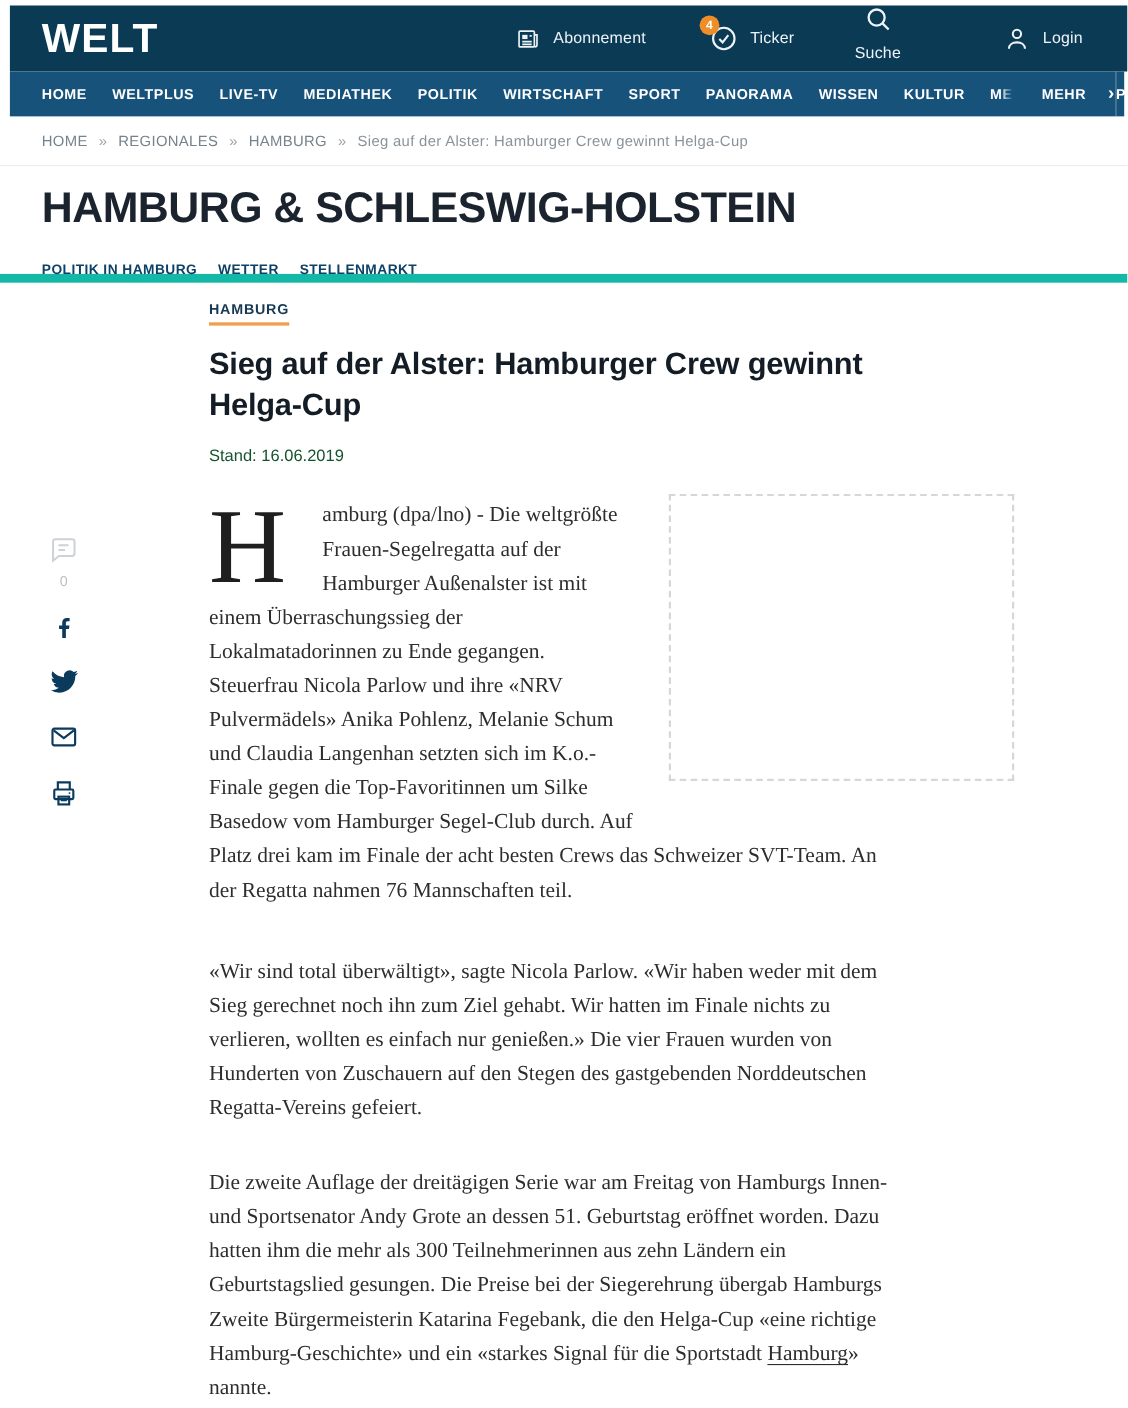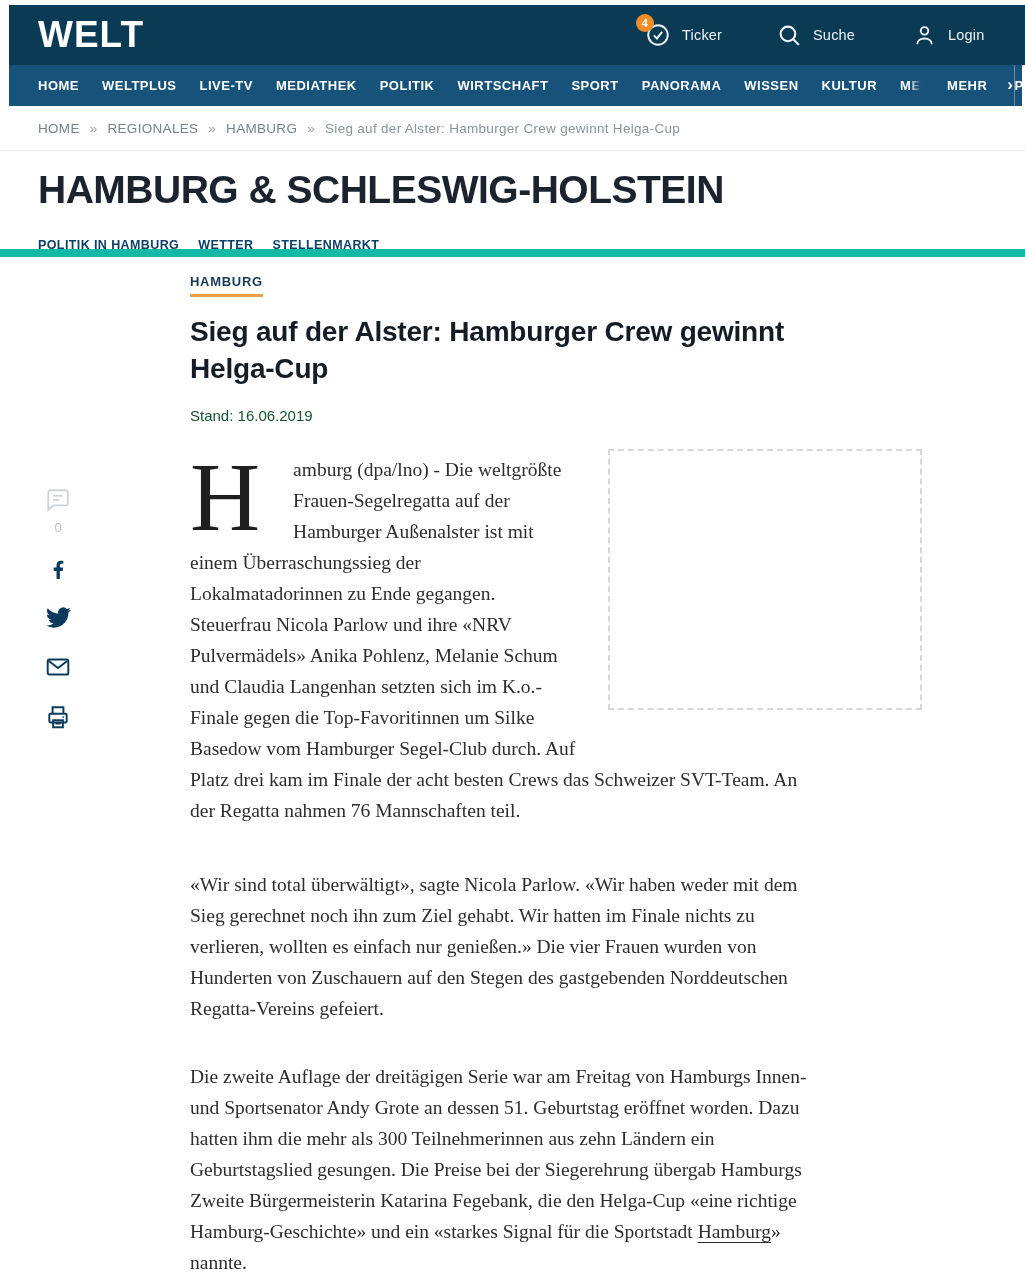--- a/index.html
+++ b/index.html
@@ -22,21 +22,21 @@
     cursor:pointer;
   }
   .tm-item {
     position:absolute; top:0; height:60px;
     display:flex; align-items:center; gap:11px;
     font-size:14.5px; letter-spacing:.2px; cursor:pointer;
   }
   .tm-item svg { display:block; }
   .tm-abo   { left:460px; }
   .tm-tick  { left:636px; }
-  .tm-such  { left:768px; }
+  .tm-such  { left:768px;flex-direction:column; }
   .tm-login { left:903px; }
   .icon-wrap { position:relative; display:block; }
   .badge {
     position:absolute; top:-8px; left:-9px;
     min-width:18px; height:18px; border-radius:50%;
     background:#ef8d27; color:#fff; font-size:11px; font-weight:700;
     display:flex; align-items:center; justify-content:center;
   }
 
   
@@ -128,20 +128,33 @@
     position:absolute; left:608px; top:449px; width:314px; height:261px;
     border:2px dashed #d7d7d7; background:#fff;
   }
 </style>
 </head>
 <body>
 
 <div class="topbar">
   <div class="logo">WELT</div>
 
+  <div class="tm-item tm-abo">
+    <span class="icon-wrap">
+      <svg width="23" height="23" viewBox="0 0 24 24" fill="none" stroke="#eef3f7" stroke-width="1.6">
+        <rect x="3" y="4.5" width="14.5" height="15" rx="1"></rect>
+        <rect x="6" y="8" width="5" height="4" fill="#eef3f7" stroke="none"></rect>
+        <line x1="13" y1="9" x2="15" y2="9"></line>
+        <line x1="6" y1="14.5" x2="15" y2="14.5"></line>
+        <line x1="6" y1="17" x2="15" y2="17"></line>
+        <path d="M17.5 8h2.5v9.5a2 2 0 0 1-2 2"></path>
+      </svg>
+    </span>
+    <span>Abonnement</span>
+  </div>
 
   <div class="tm-item tm-tick">
     <span class="icon-wrap">
       <svg width="26" height="26" viewBox="0 0 24 24" fill="none" stroke="#eef3f7" stroke-width="1.8">
         <circle cx="12" cy="12" r="9"></circle>
         <polyline points="8.2,12.4 11,15.2 15.8,9.2"></polyline>
       </svg>
       <span class="badge">4</span>
     </span>
     <span>Ticker</span>

